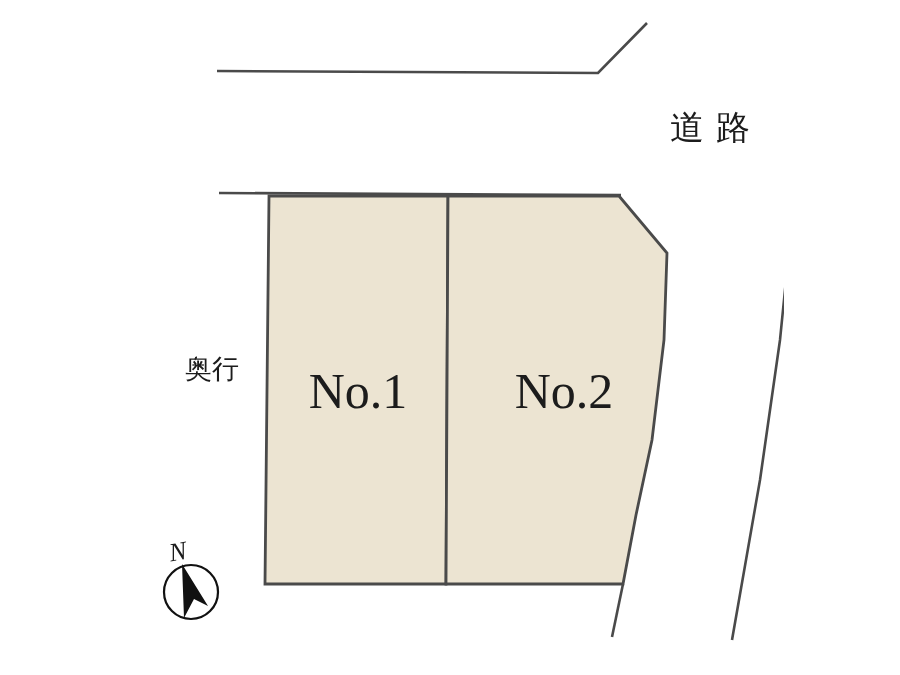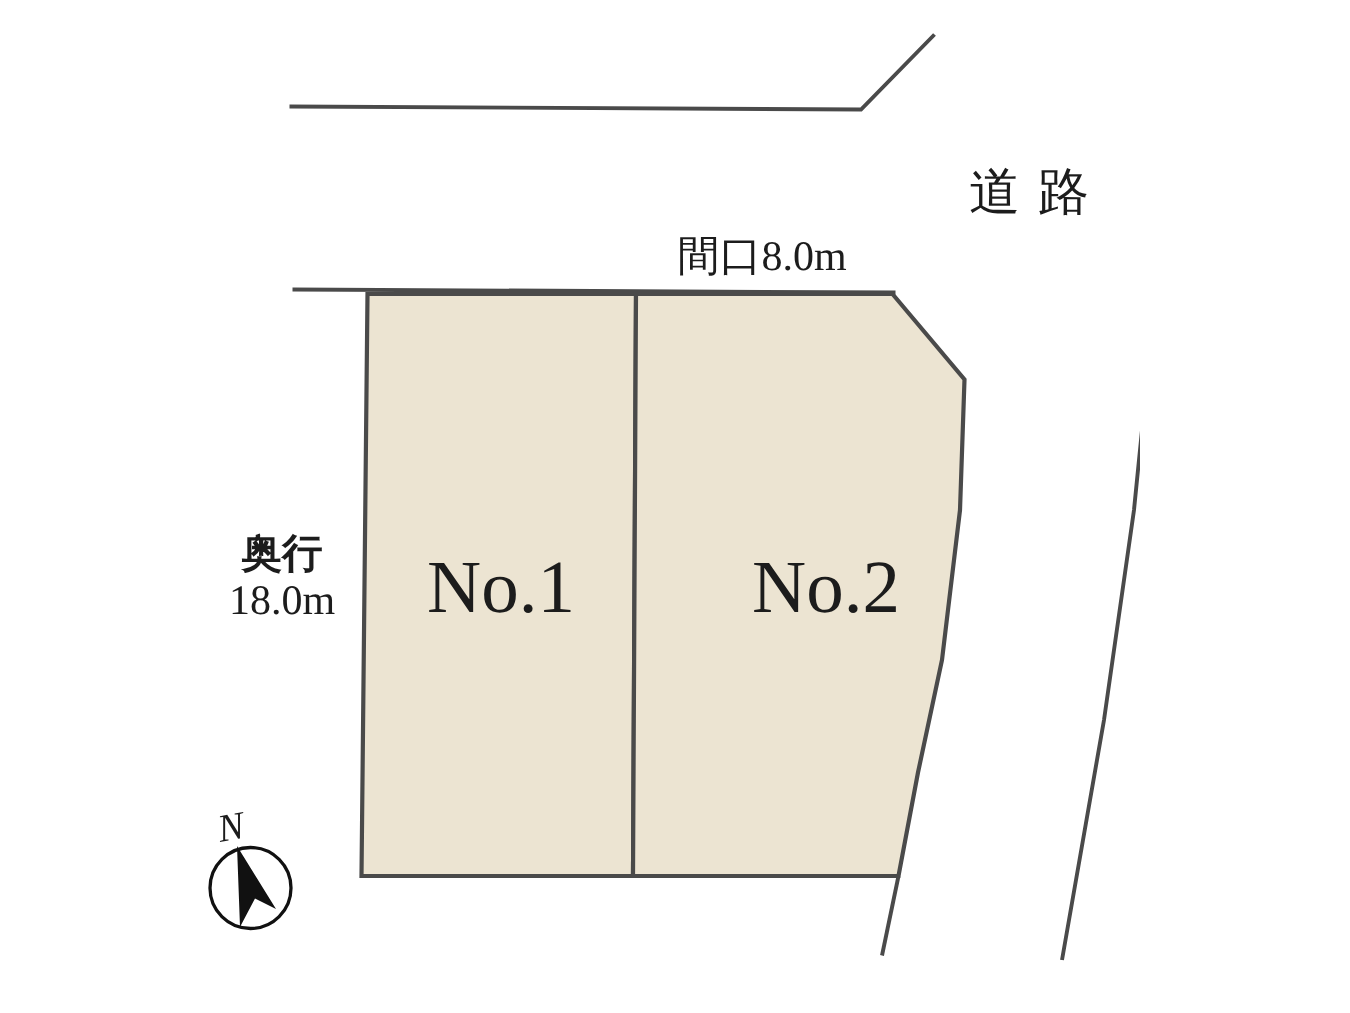--- a/index.html
+++ b/index.html
@@ -8,20 +8,21 @@
     background: #ffffff;
   }
   #canvas {
     position: relative;
     width: 760px;
     height: 675px;
     background: #ffffff;
     overflow: hidden;
     font-family: "Liberation Serif", "DejaVu Serif", serif;
     color: #1c1c1c;
+    margin-left: 24px;
   }
   svg.plot {
     position: absolute;
     left: 0;
     top: 0;
   }
   .line {
     fill: none;
     stroke: #4a4a4a;
     stroke-width: 2.6;
@@ -58,21 +59,21 @@
     left: 592px;
     top: 105px;
     width: 200px;
   }
   .depth-label {
     left: 142px;
     top: 353px;
     width: 92px;
     line-height: 32px;
   }
-  .depth-line1 { font-size: 27px; font-weight: bold; }
+  .depth-line1 { font-size: 27px; }
   .depth-line2 { font-size: 28px; }
   .lot-name-label {
     font-size: 50px;
     width: 200px;
     top: 362px;
   }
   .north-label {
     left: 134px;
     top: 537px;
     width: 40px;
@@ -102,26 +103,24 @@
 
     <g>
       <circle class="compass-circle" cx="167" cy="592" r="27"></circle>
       <polygon class="compass-needle" points="158,564 184,606 170,599 160,618"></polygon>
     </g>
   </svg>
 
   <div class="label road-label">道路</div>
 
 
-  <div class="label frontage-label" style="left: 408px;">間口8.0m</div>
 
   <div class="label depth-label">
     <div class="depth-line1">奥行</div>
-    <div class="depth-line2">18.0m</div>
   </div>
 
   <div class="label lot-name-label" style="left: 234px;">No.1</div>
 
-  <div class="label lot-name-label" style="left: 400px; text-align: right;">No.2</div>
+  <div class="label lot-name-label" style="left: 440px;">No.2</div>
 
   <div class="label north-label">N</div>
 
 </div>
 
 </body></html>

